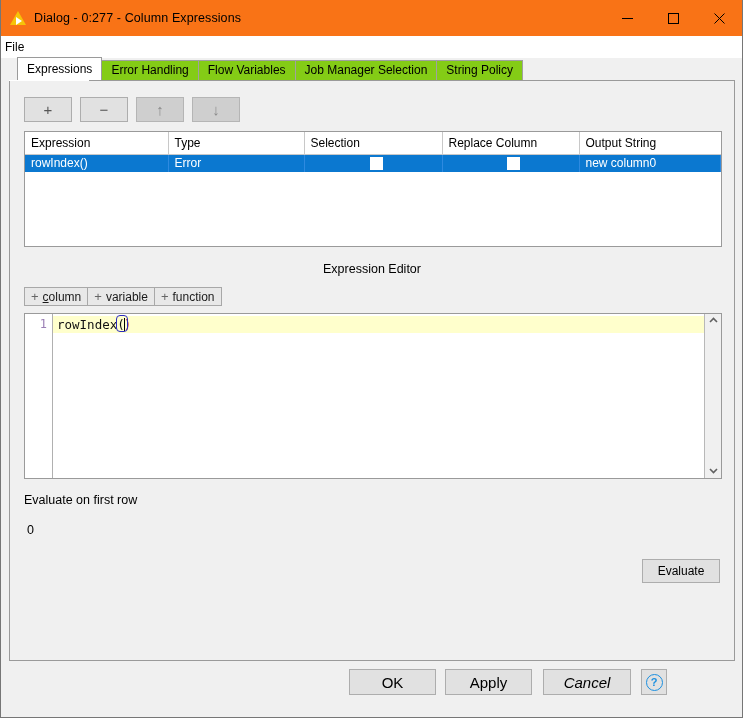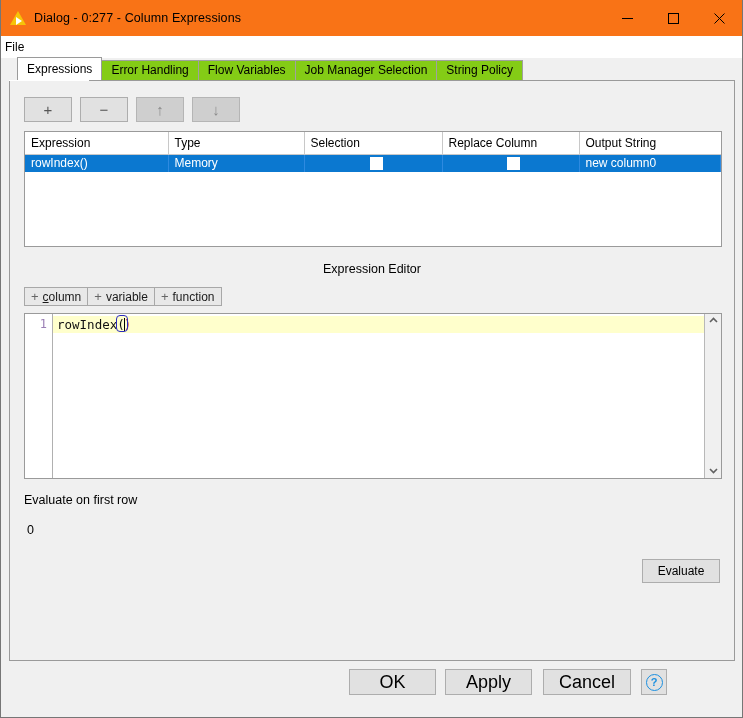--- a/index.html
+++ b/index.html
@@ -321,27 +321,27 @@
     position: absolute;
     left: 0; right: 0; bottom: 0;
     height: 57px;
   }
   .btn {
     position: absolute;
     top: 9px;
     height: 26px;
     background: #e1e1e1;
     border: 1px solid #adadad;
-    font-size: 18px;
+    font-size: 15px;
     display: flex; align-items: center; justify-content: center;
     color: #000;
   }
   .btn-ok { left: 348px; width: 87px; }
   .btn-apply { left: 444px; width: 87px; }
-  .btn-cancel { left: 542px; width: 88px; }
+  .btn-cancel { left: 542px; width: 88px; font-style: italic; }
   .btn-help {
     position: absolute;
     left: 640px; top: 9px;
     width: 26px; height: 26px;
     background: #e1e1e1;
     border: 1px solid #adadad;
     display: flex; align-items: center; justify-content: center;
   }
   .help-circle {
     width: 17px; height: 17px;
@@ -423,21 +423,21 @@
             <th class="c1">Expression</th>
             <th class="c2">Type</th>
             <th class="c3">Selection</th>
             <th class="c4">Replace Column</th>
             <th class="c5">Output String</th>
           </tr>
         </thead>
         <tbody>
           <tr class="selected">
             <td>rowIndex()</td>
-            <td>Memory</td>
+            <td>Error</td>
             <td class="ctr">
               <span class="cellbox"></span>
             </td>
             <td class="ctr">
               <span class="cellbox"></span>
             </td>
             <td>new column0</td>
           </tr>
         </tbody>
       </table>

